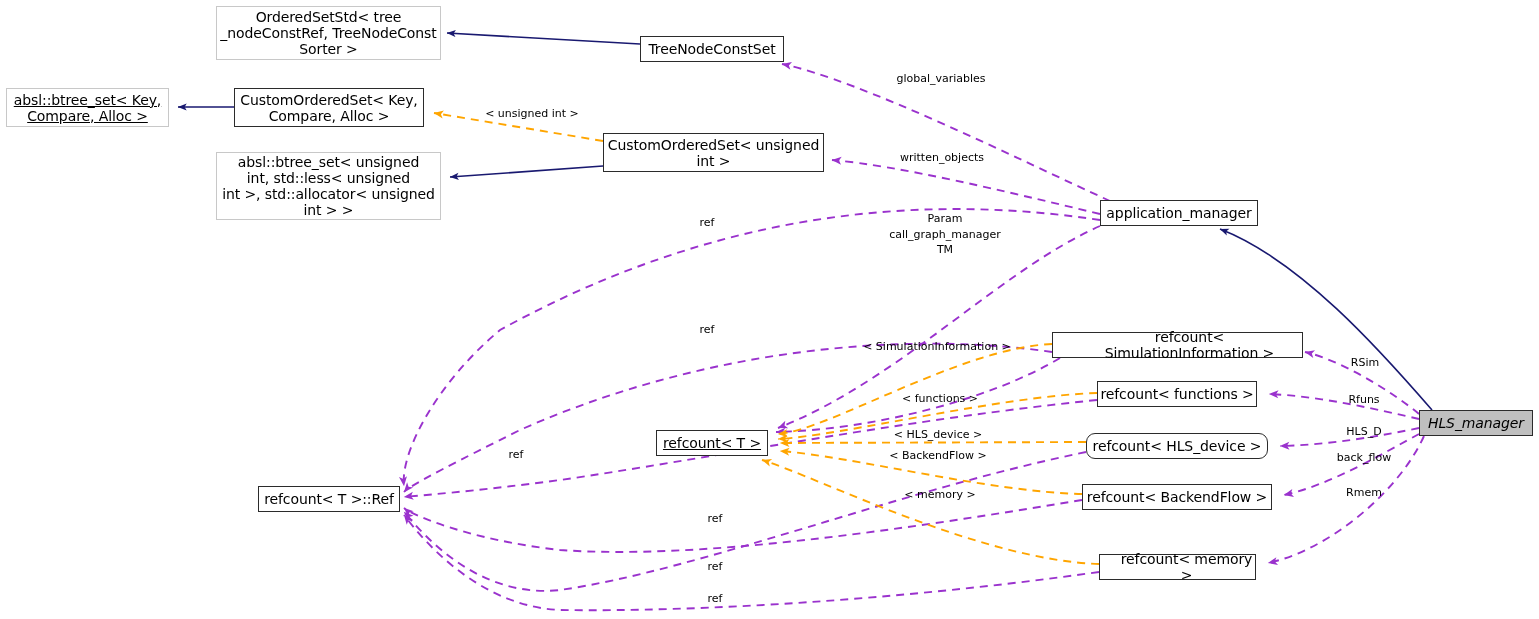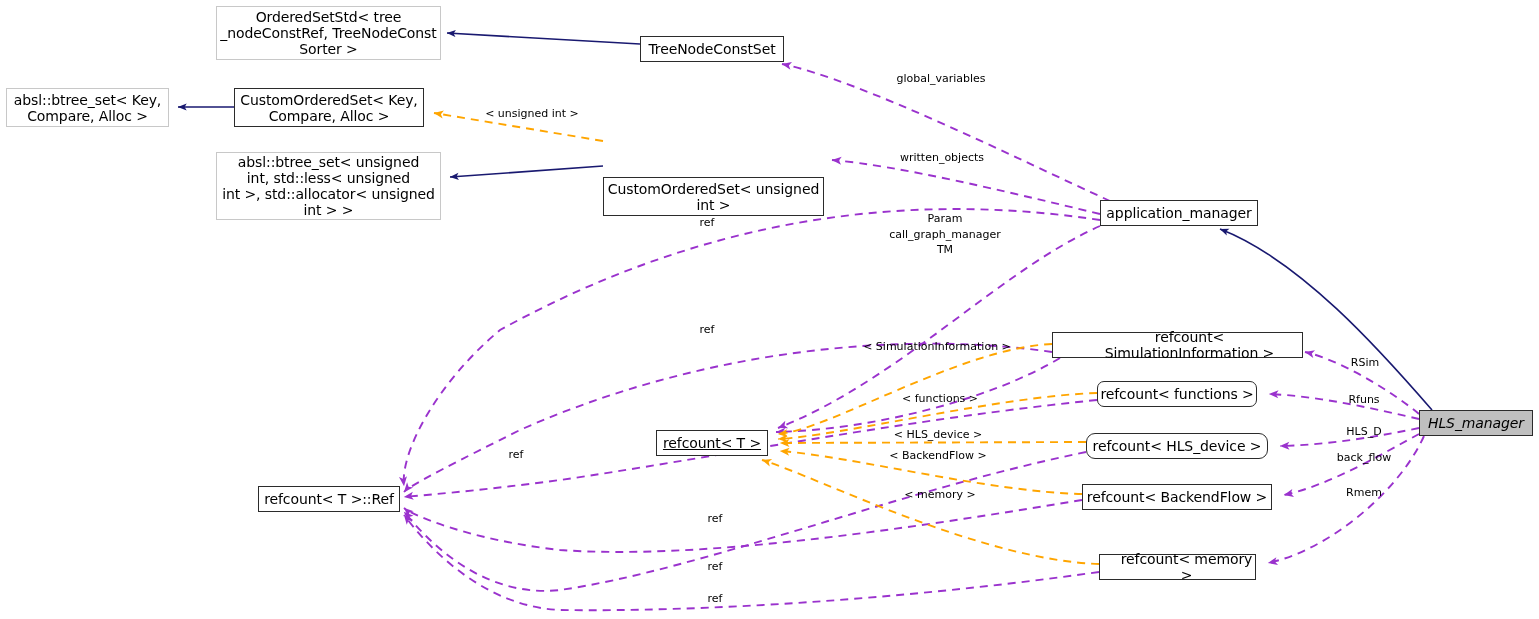--- a/index.html
+++ b/index.html
@@ -61,33 +61,33 @@
         <path d="M 1086,442 L 780,443" fill="none" stroke="#ffa500" stroke-width="1.9" stroke-dasharray="8,6" marker-end="url(#arr-tpl)"></path>
         <path d="M 1082,494 C 990,492 850,456 780,451" fill="none" stroke="#ffa500" stroke-width="1.9" stroke-dasharray="8,6" marker-end="url(#arr-tpl)"></path>
         <path d="M 1099,564 C 980,560 820,478 762,460" fill="none" stroke="#ffa500" stroke-width="1.9" stroke-dasharray="8,6" marker-end="url(#arr-tpl)"></path>
       </g>
   </svg>
   <div id="node-layer">
       <div class="node leaf" style="left: 216px; top: 6px; width: 225px; height: 54px; border-color: rgb(200, 200, 200);">OrderedSetStd&lt; tree
 _nodeConstRef, TreeNodeConst
 Sorter &gt;</div>
       <div class="node solidbox" style="left: 640px; top: 36px; width: 144px; height: 26px; border-color: rgb(43, 43, 43);">TreeNodeConstSet</div>
-      <div class="node leaf" style="left: 6px; top: 88px; width: 163px; height: 39px; border-color: rgb(200, 200, 200);">absl::btree_set&lt; Key,
+      <div class="node leaf" style="left: 6px; top: 88px; width: 163px; height: 39px; border-color: rgb(200, 200, 200); text-decoration: underline;">absl::btree_set&lt; Key,
 Compare, Alloc &gt;</div>
       <div class="node solidbox" style="left: 234px; top: 88px; width: 190px; height: 39px; border-color: rgb(43, 43, 43);">CustomOrderedSet&lt; Key,
 Compare, Alloc &gt;</div>
       <div class="node leaf" style="left: 216px; top: 152px; width: 225px; height: 68px; border-color: rgb(200, 200, 200);">absl::btree_set&lt; unsigned
 int, std::less&lt; unsigned
 int &gt;, std::allocator&lt; unsigned
 int &gt; &gt;</div>
-      <div class="node solidbox" style="left: 603px; top: 133px; width: 221px; height: 39px; border-color: rgb(43, 43, 43); margin-top: 44px;">CustomOrderedSet&lt; unsigned
+      <div class="node solidbox" style="left: 603px; top: 133px; width: 221px; height: 39px; border-color: rgb(43, 43, 43);">CustomOrderedSet&lt; unsigned
 int &gt;</div>
       <div class="node solidbox" style="left: 1100px; top: 200px; width: 158px; height: 26px; border-color: rgb(43, 43, 43);">application_manager</div>
       <div class="node solidbox" style="left: 1052px; top: 332px; width: 251px; height: 26px; border-color: rgb(43, 43, 43); padding-left: 24px;">refcount&lt; SimulationInformation &gt;</div>
-      <div class="node solidbox" style="left: 1097px; top: 381px; width: 160px; height: 26px; border-color: rgb(43, 43, 43); border-radius: 7px;">refcount&lt; functions &gt;</div>
+      <div class="node solidbox" style="left: 1097px; top: 381px; width: 160px; height: 26px; border-color: rgb(43, 43, 43);">refcount&lt; functions &gt;</div>
       <div class="node solidbox" style="left: 1086px; top: 433px; width: 182px; height: 26px; border-color: rgb(43, 43, 43); border-radius: 9px;">refcount&lt; HLS_device &gt;</div>
       <div class="node solidbox" style="left: 1082px; top: 484px; width: 190px; height: 26px; border-color: rgb(43, 43, 43);">refcount&lt; BackendFlow &gt;</div>
       <div class="node solidbox" style="left: 1099px; top: 554px; width: 157px; height: 26px; border-color: rgb(43, 43, 43); padding-left: 18px;">refcount&lt; memory &gt;</div>
       <div class="node solidbox" style="left: 656px; top: 430px; width: 112px; height: 26px; border-color: rgb(43, 43, 43); text-decoration: underline;">refcount&lt; T &gt;</div>
       <div class="node solidbox" style="left: 258px; top: 486px; width: 142px; height: 26px; border-color: rgb(43, 43, 43);">refcount&lt; T &gt;::Ref</div>
       <div class="node highlight" style="left: 1419px; top: 410px; width: 114px; height: 26px; background: rgb(191, 191, 191); border-color: rgb(43, 43, 43);">HLS_manager</div>
     </div>
   <div id="label-layer">
       <div class="edge-label" style="left: 470px; top: 106px; width: 124px; text-align: center;">&lt; unsigned int &gt;</div>
       <div class="edge-label" style="left: 876px; top: 71px; width: 130px; text-align: center;">global_variables</div>

